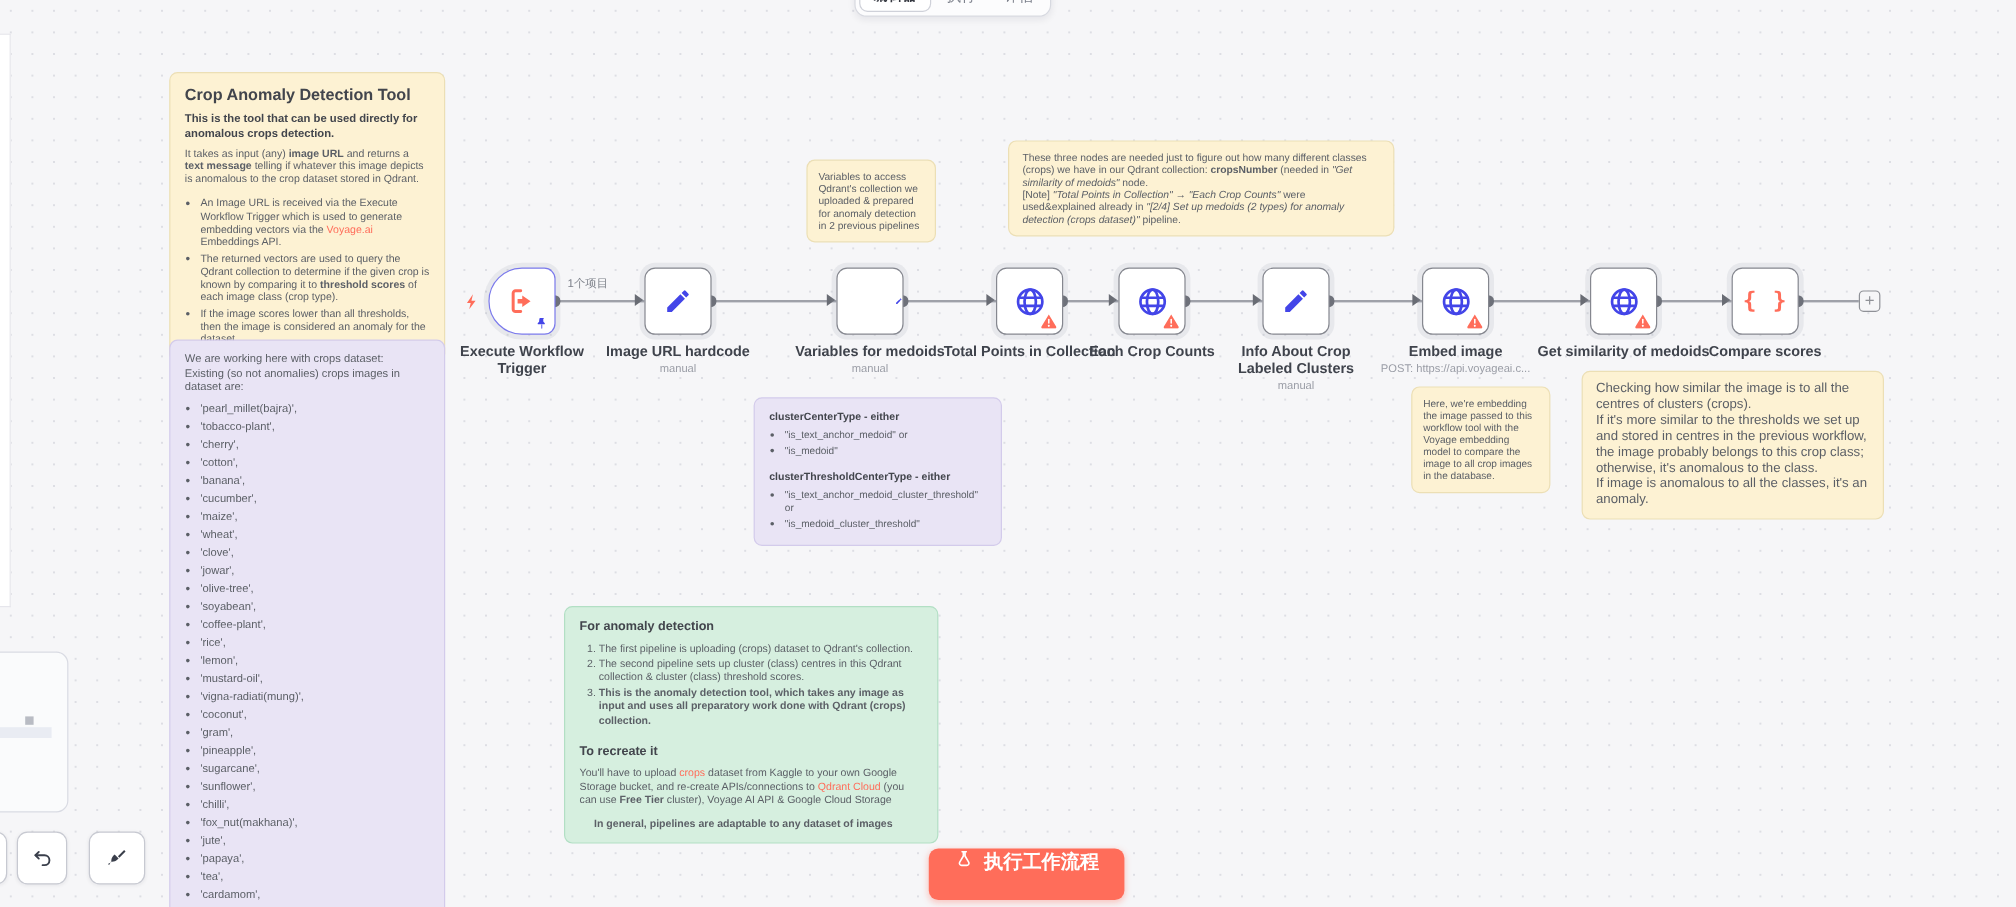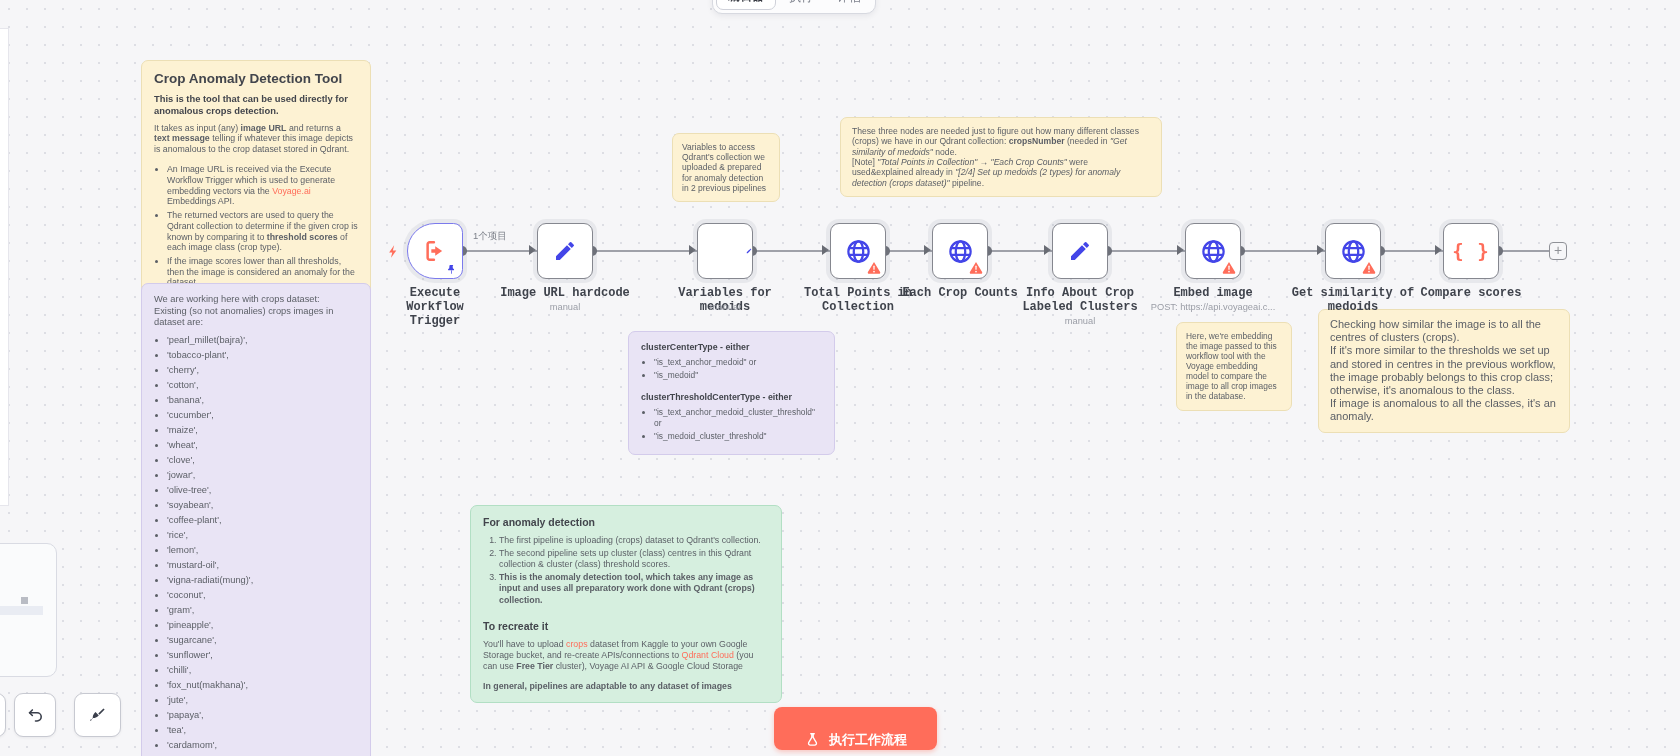--- a/index.html
+++ b/index.html
@@ -21,49 +21,49 @@
   .note ul{margin:0; padding-left:13px;}
   .note ul li{font-size:8.8px; line-height:1.22; margin-bottom:3px;}
   .note .lnk{color:#ff6d5a;}
   .note b, .note .b{font-weight:700;}
   .crops-list li{font-size:9.3px !important; line-height:1.12 !important; margin-bottom:4.6px !important; color:#5b5f66;}
   .small-note{font-size:8.5px; line-height:1.2;}
   .cluster-note h2{margin:0 0 4px 0; font-size:8.8px;}
   .cluster-note ul li{font-size:8.4px;}
   .green ol{margin:0 0 10px 0; padding-left:16px;}
   .green ol li{font-size:8.8px; line-height:1.26; margin-bottom:2px;}
-  .green .footer{font-weight:700; margin-top:10px; margin-bottom:0;}
+  .green .footer{font-weight:700; margin-top:10px; margin-bottom:0;margin-left:12px;}
   
   .node{position:absolute; top:223px; width:56px; height:56px; background:#fff;
         border:1.8px solid #85878f; border-radius:9px; box-sizing:border-box;
         box-shadow:0 0 0 4px rgba(145,147,160,0.14); display:flex; align-items:center; justify-content:center;}
   .node.trigger{border-color:#7b7aec; border-radius:30px 10px 10px 30px;}
   .node-label{position:absolute; top:63px; left:50%; transform:translateX(-50%); width:130px;
-              text-align:center; font-size:12px; font-weight:600; color:#3f434c; line-height:1.15;font-family:Liberation Mono, monospace;}
+              text-align:center; font-size:12px; font-weight:600; color:#3f434c; line-height:1.15;}
   .node-sub{position:absolute; left:50%; transform:translateX(-50%); width:170px; text-align:center;
             font-size:9.3px; font-weight:400; color:#9a9da6; margin-top:1px; white-space:nowrap;}
   .warn{position:absolute; right:4px; bottom:4px; width:14px; height:13px;}
   .pin{position:absolute; right:5px; bottom:3px; width:11px; height:11px;}
   .bolt{position:absolute; width:15px; height:15px;}
   .braces{font-family:"DejaVu Sans Mono", monospace; font-weight:700; font-size:19px; color:#ff6d5a; letter-spacing:1px;}
   
   .wire{position:absolute; top:250px; height:1.6px; background:#9fa1a9;}
   .wire-arrow{position:absolute; top:245px; width:0; height:0;
               border-left:7px solid #696c74; border-top:5.5px solid transparent; border-bottom:5.5px solid transparent;}
   .out-dot{position:absolute; top:246px; width:9.5px; height:9.5px; border-radius:50%; background:#696c74;}
   .conn-label{position:absolute; top:230px; font-size:9.5px; color:#7d818a; white-space:nowrap;}
   .plus-box{position:absolute; top:242px; width:18px; height:18px; border:1.6px solid #8f9197; border-radius:4px;
             background:#f6f6f8; color:#8f9197; font-size:14px; line-height:15px; text-align:center; box-sizing:border-box;}
   
   .tabbar{position:absolute; left:712px; top:-22px; height:36px; background:#fcfcfd; border:1px solid #d7d9e0;
           border-radius:10px; box-shadow:0 2px 6px rgba(20,20,40,0.07); display:flex; align-items:flex-end; padding:3px; box-sizing:border-box; gap:2px;}
   .tab{font-size:12px; color:#7d818c; padding:4px 11px; border-radius:7px;}
   .tab.active{background:#fff; border:1px solid #cfd1d9; color:#383b43; font-weight:600;}
   .exec-btn{position:absolute; left:774px; top:707px; width:163px; height:43px; background:#ff6d5a; border:none;
-            border-radius:8px; color:#fff; font-family:inherit; font-size:13px; font-weight:600; display:flex; align-items:flex-end;
+            border-radius:8px; color:#fff; font-family:inherit; font-size:16px; font-weight:600; display:flex; align-items:flex-start;
             justify-content:center; gap:8px; box-shadow:0 2px 5px rgba(255,109,90,0.35); cursor:pointer;}
   .sq-btn{position:absolute; top:693px; height:42px; background:#fff; border:1px solid #c7c9d1; border-radius:9px;
           display:flex; align-items:center; justify-content:center; box-shadow:0 1px 3px rgba(20,20,40,0.06);}
   .left-strip{position:absolute; left:0; top:28px; width:9px; height:478px; background:#fff; border:1px solid #e6e6ec; border-left:none; box-sizing:border-box;}
   .mini-panel{position:absolute; left:-26px; top:543px; width:81px; height:132px; background:#fafbfc; border:1px solid #d9dbe3; border-radius:10px;}
   .mini-sq{position:absolute; left:46px; top:53px; width:7px; height:7px; background:#b9bcc4;}
   .mini-bar{position:absolute; left:0; top:62px; width:68px; height:9px; background:#e9ecf3;}
 </style>
 </head>
 <body>

